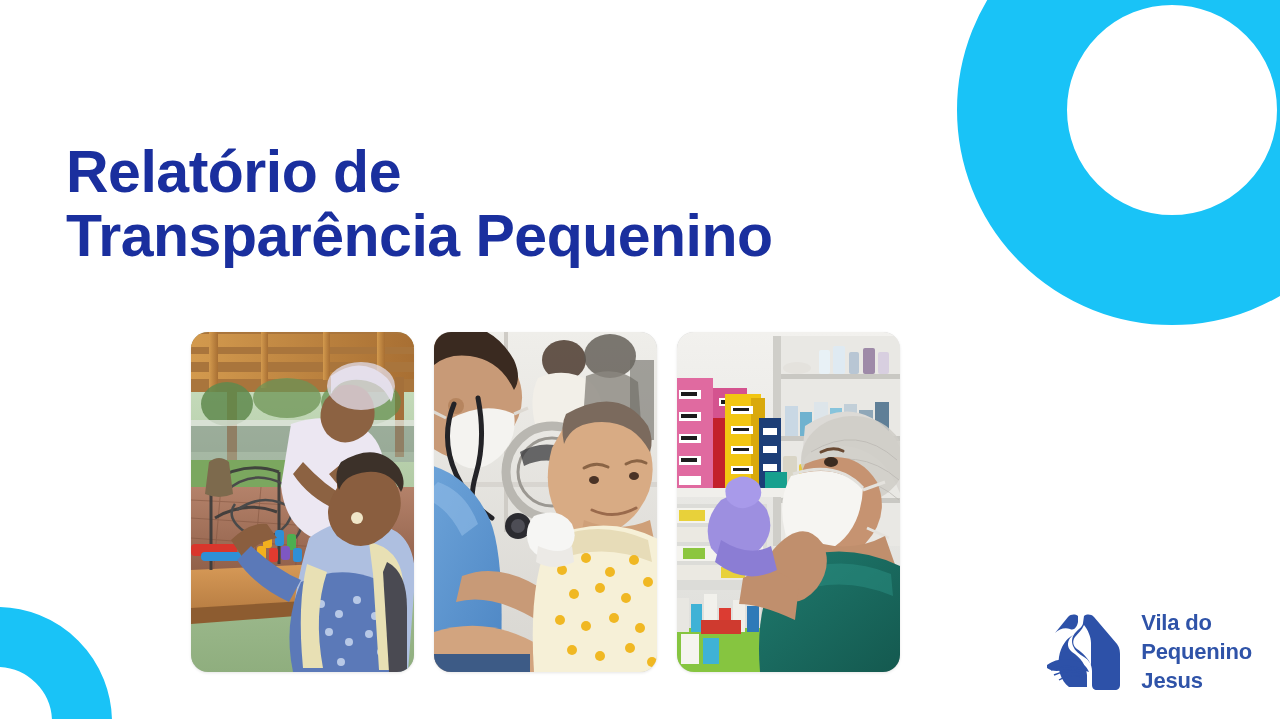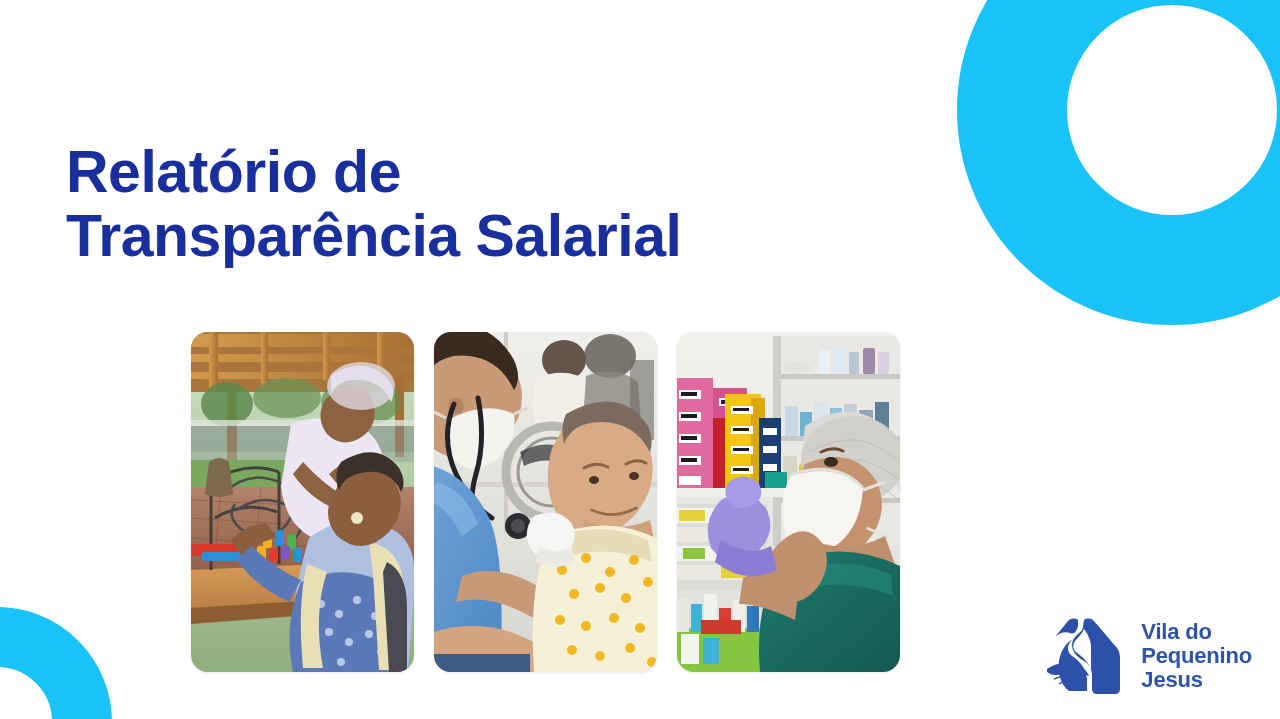--- a/index.html
+++ b/index.html
@@ -79,37 +79,37 @@
     right:28px;
     bottom:24px;
     display:flex;
     align-items:center;
     gap:12px;
   }
   .logo-mark { width:84px; height:78px; flex:0 0 auto; }
   .logo-text {
     color:#2f53a8;
     font-size:22px;
-    line-height:24px;
+    line-height:29px;
     font-weight:600;
     letter-spacing:-0.2px;
     white-space:pre-line;
   }
 </style>
 </head>
 <body>
 
 <div class="slide">
 
   <div class="ring ring-tr"></div>
   <div class="ring ring-bl"></div>
 
   <div class="title-block">
     <h1 class="title">Relatório de
-Transparência Salarial</h1>
+Transparência Pequenino</h1>
   </div>
 
   <div class="cards">
 
     <div class="card">
       <svg viewBox="0 0 223 340" preserveAspectRatio="xMidYMid slice">
         <defs>
           <linearGradient id="p1sky" x1="0" y1="0" x2="0" y2="1">
             <stop offset="0" stop-color="#cfe3c6"></stop>
               <stop offset="1" stop-color="#8fae7e"></stop>

